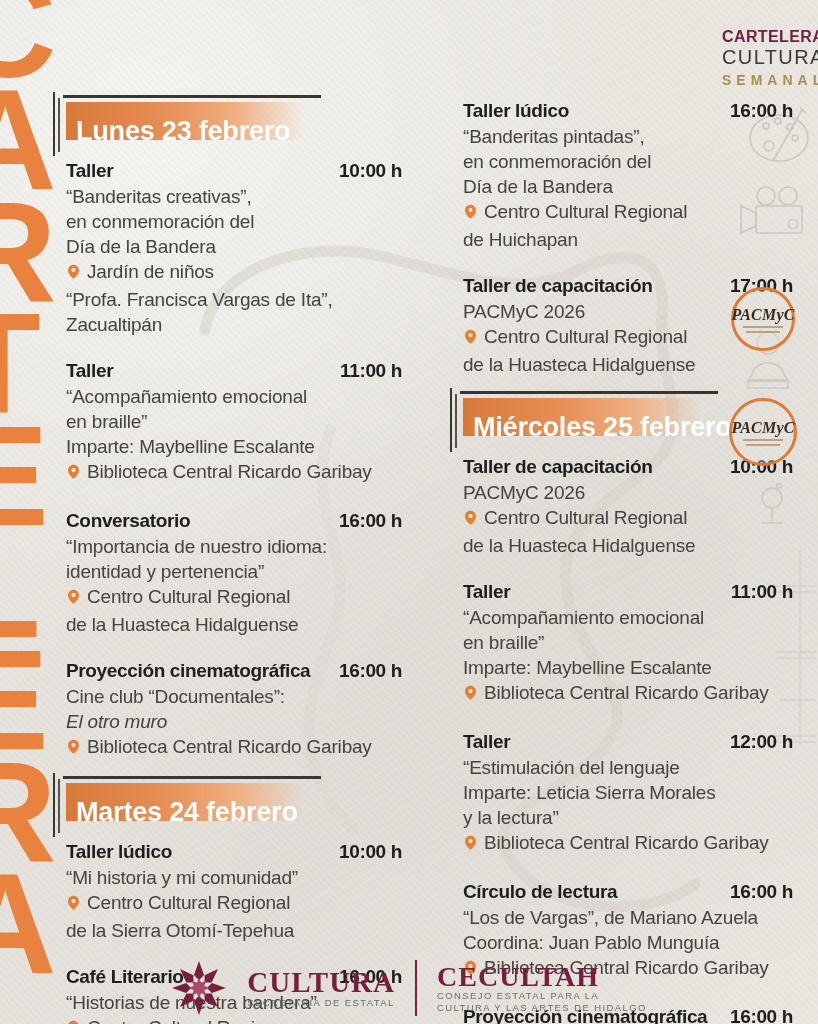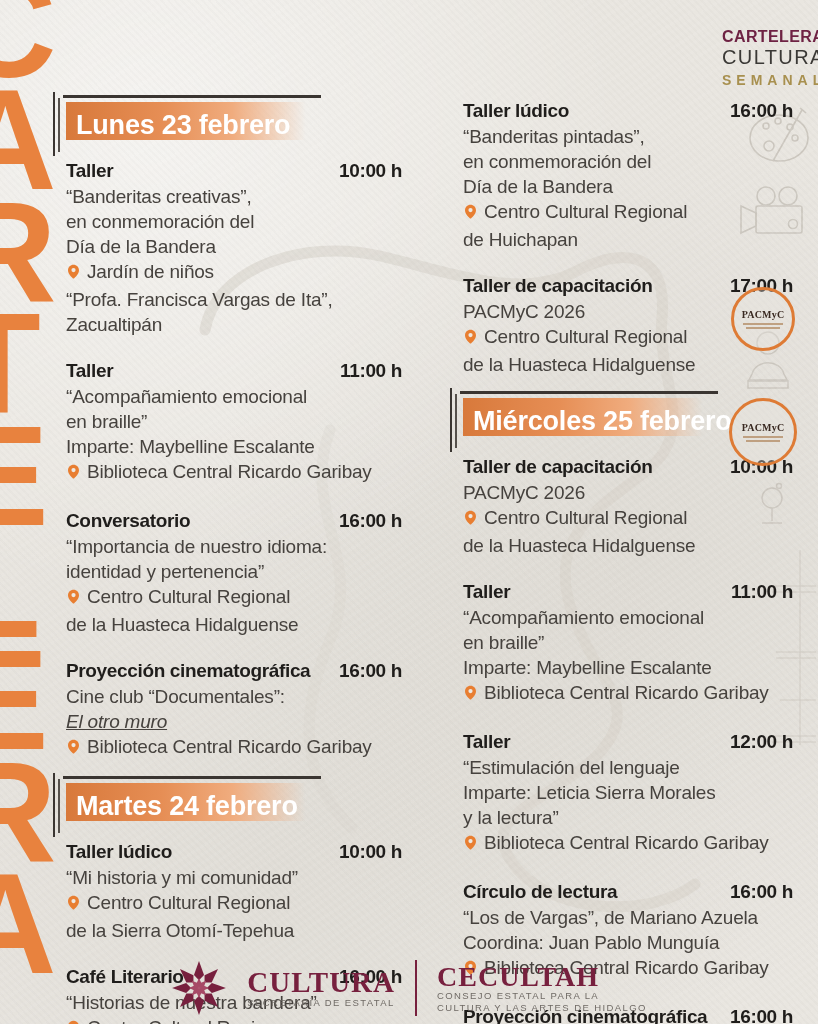--- a/index.html
+++ b/index.html
@@ -31,37 +31,37 @@
   
   .col{position:absolute; top:98px; z-index:2;}
   .col-left{left:66px; width:336px;}
   .col-right{left:463px; width:330px;}
   .day-header{position:relative; margin:4px 0 18px;}
   .day-header::before{content:""; position:absolute; left:-13px; top:-10px; width:2px; height:64px; background:#3a3531;}
   .day-header::after{content:""; position:absolute; left:-8px; top:-4px; width:1.5px; height:54px; background:#55504b;}
   .day-bar{position:relative; width:252px; height:38px;
     background:linear-gradient(90deg,#D8793B 0%, #E68E55 38%, #F0AC7E 66%, rgba(240,172,126,0) 95%);}
   .day-bar::before{content:""; position:absolute; left:-3px; top:-7px; width:258px; height:2.5px; background:#3a3531;}
-  .day-label{position:absolute; left:10px; top:8px; font-size:27px; font-weight:700; color:#fff;
+  .day-label{position:absolute; left:10px; top:14px; font-size:27px; font-weight:700; color:#fff;
     white-space:nowrap; letter-spacing:-0.2px;}
   .event{position:relative; margin-bottom:21px;}
   .ev-head{display:flex; justify-content:space-between; align-items:baseline;
     font-size:19px; font-weight:700; color:#1F1D1B; line-height:26px; letter-spacing:-0.35px;}
   .ev-title{white-space:nowrap;}
   .ev-time{white-space:nowrap; margin-left:6px;}
   .ev-line{font-size:19px; line-height:25px; color:#46423E; letter-spacing:-0.2px;}
-  .ev-line .it{font-style:italic;text-decoration:underline;}
+  .ev-line .it{font-style:italic;}
   .pin{display:inline-block; margin-right:6px; vertical-align:-3px;}
   
   .pac-badge{position:absolute; z-index:3; border:3px solid #DE7B35; border-radius:50%;
     display:flex; flex-direction:column; align-items:center; justify-content:center;
     background:rgba(233,230,224,.35);}
   .badge-a{left:731px; top:287px; width:58px; height:58px;}
   .badge-b{left:729px; top:398px; width:62px; height:62px;}
-  .pac-label{font-family:"Liberation Serif",serif; font-weight:700; font-size:10px; color:#3A2A22; letter-spacing:.2px;}
+  .pac-label{font-family:"Liberation Serif",serif; font-weight:700; font-size:16px; color:#3A2A22; letter-spacing:.2px;font-style:italic;}
   .pac-sub{width:40px; height:2px; background:#B5906A; margin-top:2.5px; opacity:.8;}
   .pac-sub.s2{width:34px;}
   
   .footer{position:absolute; left:0; bottom:8px; width:100%; z-index:3;
     display:flex; justify-content:center; align-items:center; gap:20px;}
   .f-star{flex:none;}
   .f-block{display:flex; flex-direction:column;}
   .f-title{font-family:"Liberation Serif",serif; font-weight:700; font-size:29px; color:#77203E;
     letter-spacing:1px; line-height:30px;}
   .f-title.c2{font-size:28px; line-height:27px;}

